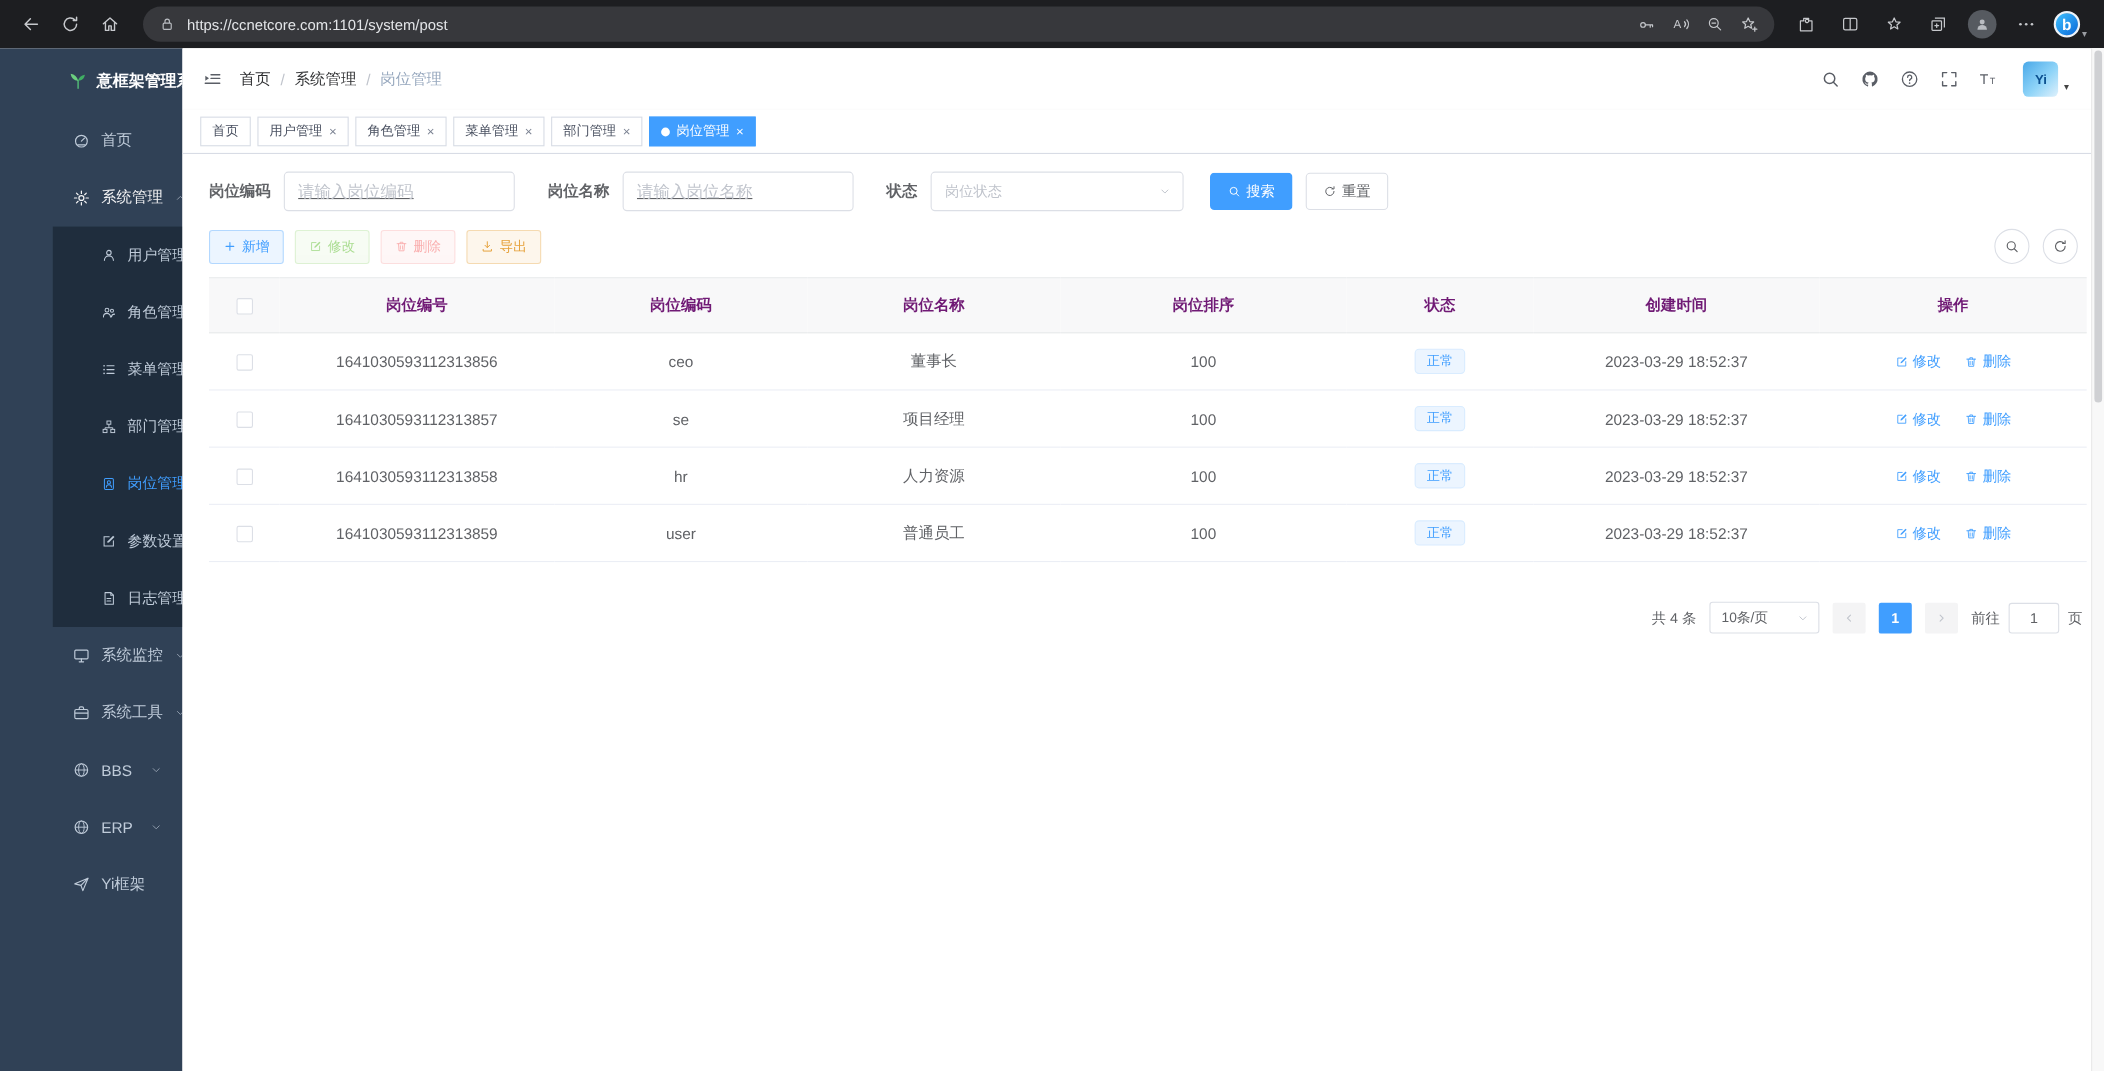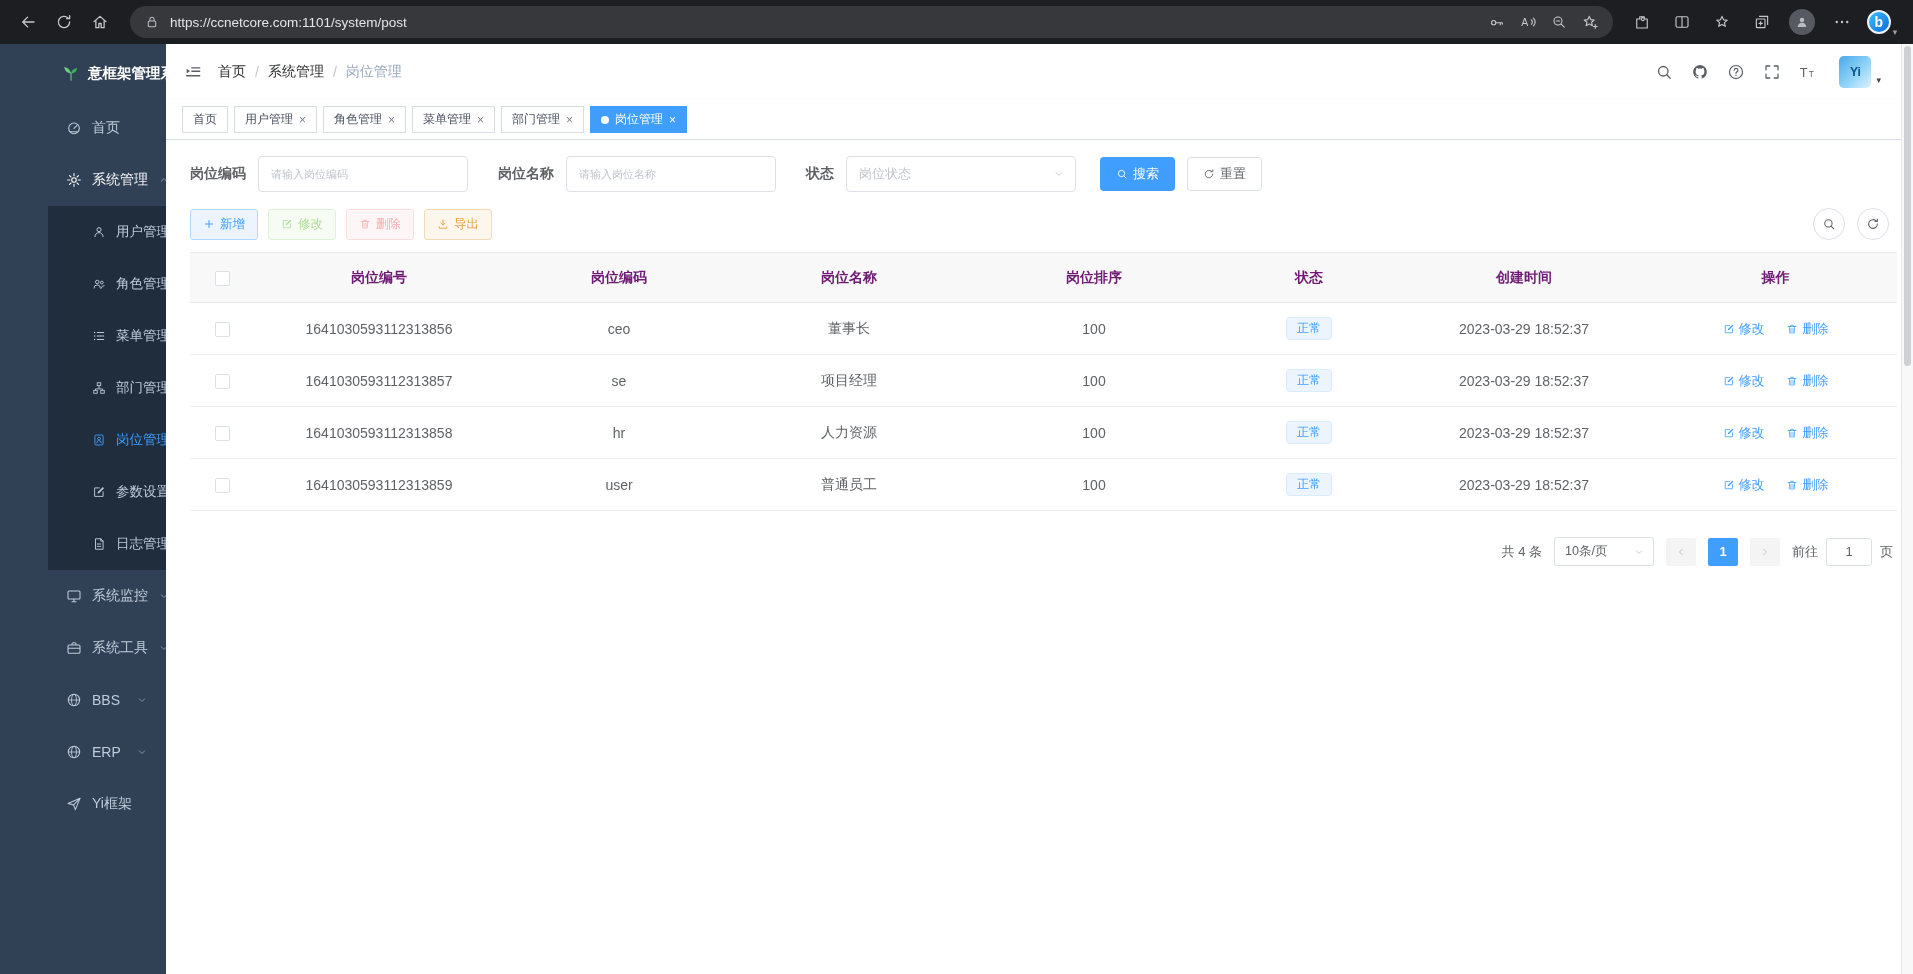--- a/index.html
+++ b/index.html
@@ -59,21 +59,21 @@
   .tab .tab-close { font-size:12px; color:#7a8191; line-height:1; }
   .tab.active { background:#409eff; border-color:#409eff; color:#fff; }
   .tab.active .tab-close { color:#fff; }
   .tab.active .tab-dot { width:8px; height:8px; border-radius:50%; background:#fff; display:inline-block; }
 
   
   .content { flex:1; padding:16px 16px 0 24px; background:#fff; overflow:hidden; }
   .filter-row { display:flex; align-items:center; }
   .f-group { display:flex; align-items:center; margin-right:30px; }
   .f-label { font-weight:bold; color:#606266; font-size:14px; margin-right:12px; white-space:nowrap; }
-  .f-input { width:210px; height:36px; border:1px solid #dcdfe6; border-radius:4px; padding:0 12px; font-size:11px; color:#606266; outline:none; font-family:inherit; }
+  .f-input { width:210px; height:36px; border:1px solid #dcdfe6; border-radius:4px; padding:0 12px; font-size:15px; color:#606266; outline:none; font-family:inherit;text-decoration:underline; }
   .f-input::placeholder { color:#c0c4cc; }
   .f-select { width:230px; height:36px; border:1px solid #dcdfe6; border-radius:4px; padding:0 10px 0 12px; display:flex; align-items:center; justify-content:space-between; color:#c0c4cc; font-size:13px; cursor:pointer; background:#fff; }
   .f-select .chev { color:#c0c4cc; }
   .btn { display:inline-flex; align-items:center; gap:5px; height:34px; padding:0 15px; border-radius:4px; font-size:13px; cursor:pointer; border:1px solid transparent; white-space:nowrap; }
   .btn-primary { background:#409eff; color:#fff;justify-content:center; }
   .btn-default { background:#fff; color:#606266; border-color:#dcdfe6; }
   .btn-search { margin-left:24px; }
   .btn-reset { margin-left:12px; }
 
   .toolbar-row { display:flex; align-items:center; margin-top:16px; }
@@ -89,21 +89,21 @@
 
   
   table.grid { width:100%; border-collapse:collapse; margin-top:12px; table-layout:fixed; }
   .grid th { height:50px; background:#f8f8f9; color:#701a75; font-weight:bold; font-size:14px; text-align:center; border-top:1px solid #e8eaec; border-bottom:1px solid #e8eaec; }
   .grid td { height:52px; color:#606266; font-size:14px; text-align:center; border-bottom:1px solid #ebeef5;margin-top:24px; }
   .cb { width:15px; height:15px; border:1px solid #dcdfe6; border-radius:2px; background:#fff; display:inline-block; vertical-align:middle; cursor:pointer; }
   .tag { display:inline-block; padding:3px 10px; font-size:12px; color:#409eff; background:#ecf5ff; border:1px solid #d9ecff; border-radius:4px; line-height:1.3; }
   .link { color:#409eff; font-size:13px; display:inline-flex; align-items:center; gap:4px; cursor:pointer; margin:0 9px; text-decoration:none; }
 
   
-  .pagination { display:flex; align-items:center; justify-content:flex-end; gap:12px; margin-top:26px; color:#606266; font-size:13px; padding-right:4px; }
+  .pagination { display:flex; align-items:center; justify-content:flex-end; gap:12px; margin-top:36px; color:#606266; font-size:13px; padding-right:4px; }
   .pg-total { white-space:nowrap; }
   .pg-size { width:100px; height:29px; border:1px solid #dcdfe6; border-radius:3px; display:flex; align-items:center; justify-content:space-between; padding:0 8px 0 10px; font-size:12.5px; color:#606266; cursor:pointer; background:#fff; }
   .pg-size .chev { color:#c0c4cc; }
   .pg-btn { min-width:30px; height:28px; border-radius:2px; background:#f4f4f5; color:#c0c4cc; display:flex; align-items:center; justify-content:center; font-size:13px; cursor:pointer; }
   .pg-btn.page { color:#fff; background:#409eff; font-weight:bold; }
   .pg-goto { display:flex; align-items:center; gap:8px; white-space:nowrap; }
   .pg-input { width:46px; height:28px; border:1px solid #dcdfe6; border-radius:3px; text-align:center; font-size:13px; color:#606266; outline:none; font-family:inherit; }
 
   
   .scrollbar { position:absolute; right:0; top:44px; bottom:0; width:12px; background:#f8f8f8; border-left:1px solid #e8e8e8; z-index:5; }

